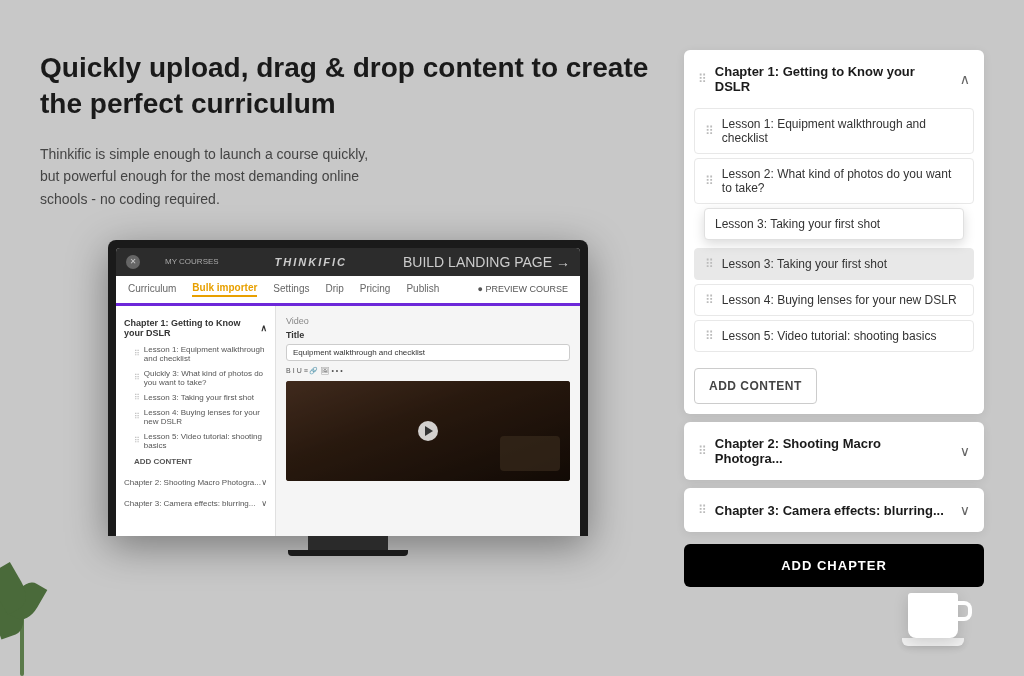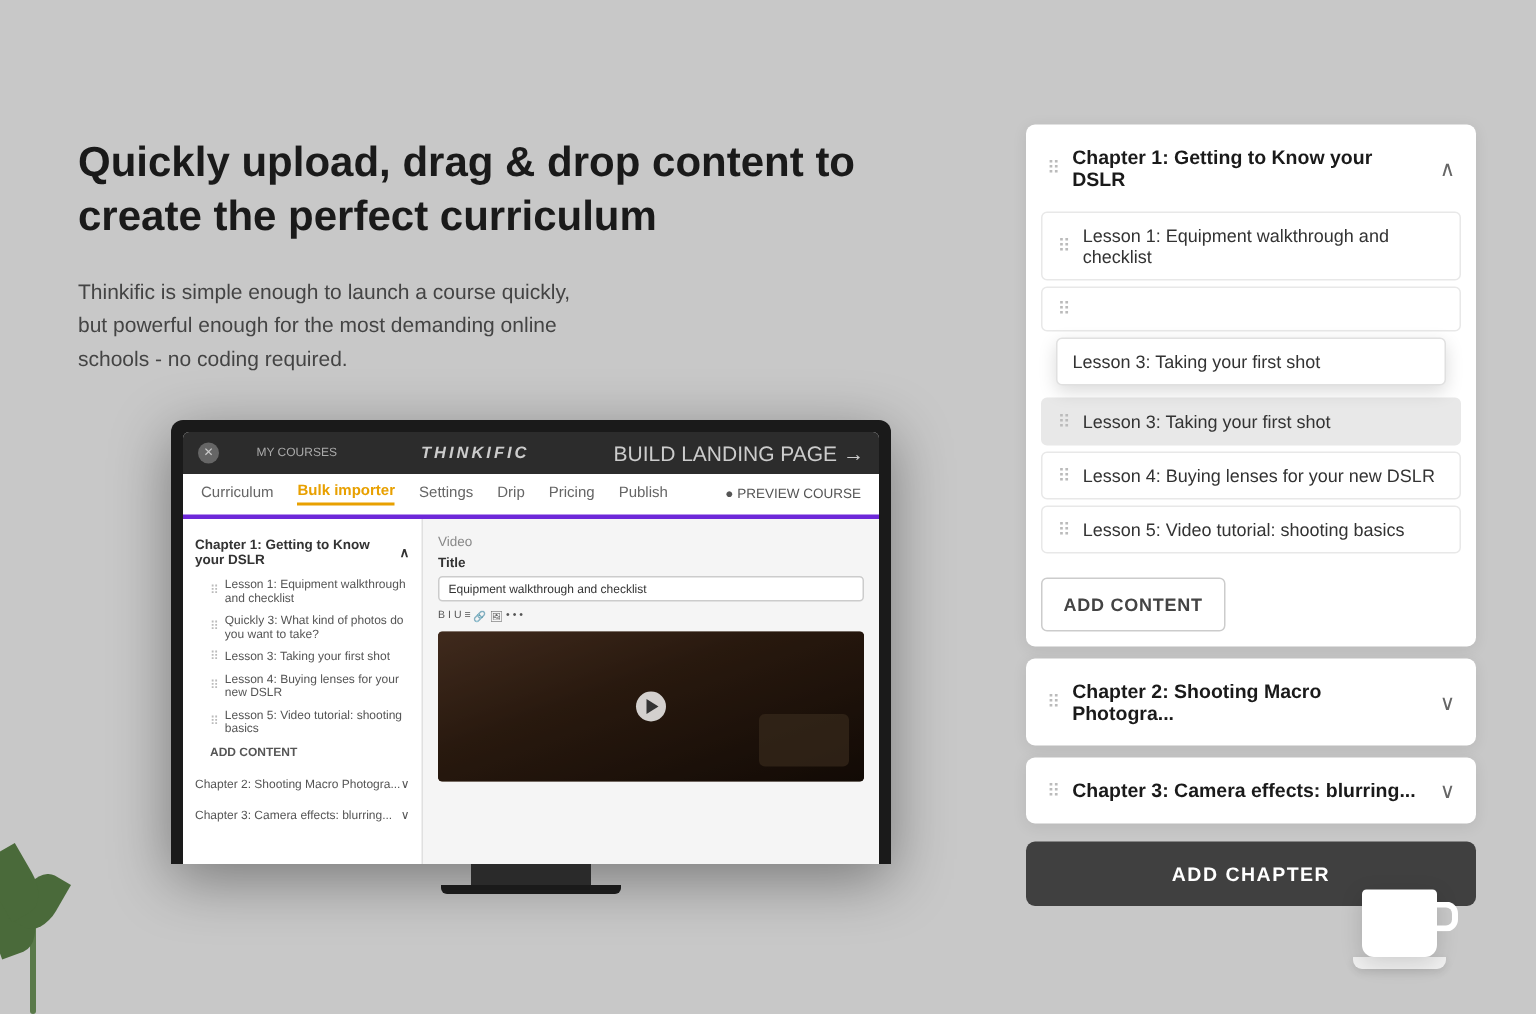--- a/index.html
+++ b/index.html
@@ -13,22 +13,21 @@
       align-items: center;
       position: relative;
     }
 
     .main-container {
       display: flex;
       width: 100%;
       height: 100%;
       padding: 40px 40px 40px 40px;
       gap: 28px;
-      align-items: center;
-      margin-left: 12px;
+      align-items: flex-start;
     }
 
     
     .left-panel {
       flex: 1;
       display: flex;
       flex-direction: column;
       gap: 20px;
       padding-top: 10px;
     }
@@ -418,21 +417,21 @@
       background: transparent;
       font-size: 12px;
       font-weight: 700;
       color: #444;
       letter-spacing: 0.5px;
       cursor: pointer;
       text-align: left;
     }
 
     .add-chapter-btn {
-      background: #404040;
+      background: #000000;
       color: #fff;
       border: none;
       border-radius: 6px;
       padding: 14px;
       font-size: 13px;
       font-weight: 700;
       letter-spacing: 1px;
       cursor: pointer;
       text-align: center;
       width: 100%;
@@ -618,20 +617,21 @@
         <span class="chapter-title">Chapter 1: Getting to Know your DSLR</span>
         <span class="chevron">∧</span>
       </div>
       <div class="chapter-lessons">
         <div class="lesson-row">
           <span class="drag-dots">⠿</span>
           <span class="lesson-text">Lesson 1: Equipment walkthrough and checklist</span>
         </div>
         <div class="lesson-row">
           <span class="drag-dots">⠿</span>
+          <span class="lesson-text">Lesson 2: What kind of photos do you want to take?</span>
         </div>
 
         <div class="lesson-tooltip">
           <span>Lesson 3: Taking your first shot</span>
         </div>
 
         <div class="lesson-row highlight">
           <span class="drag-dots">⠿</span>
           <span class="lesson-text">Lesson 3: Taking your first shot</span>
         </div>

